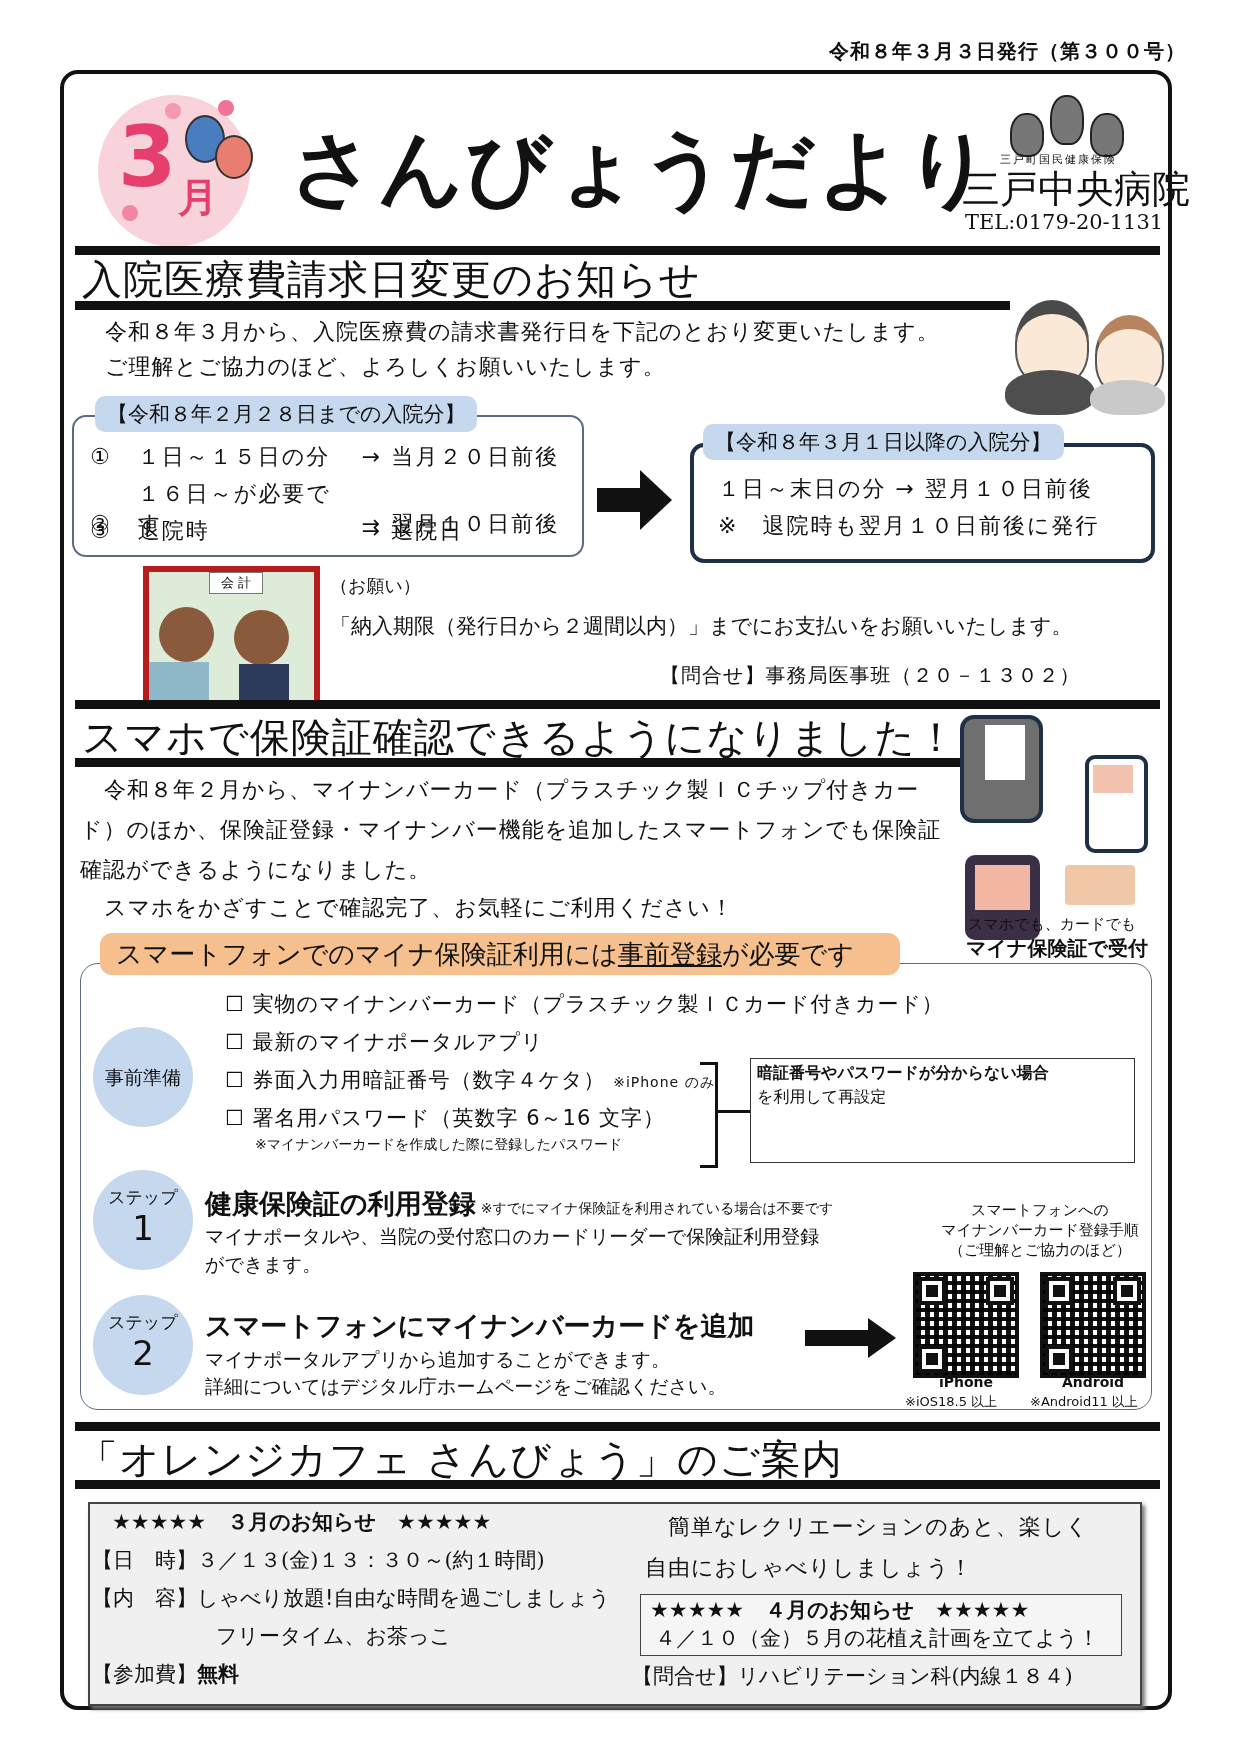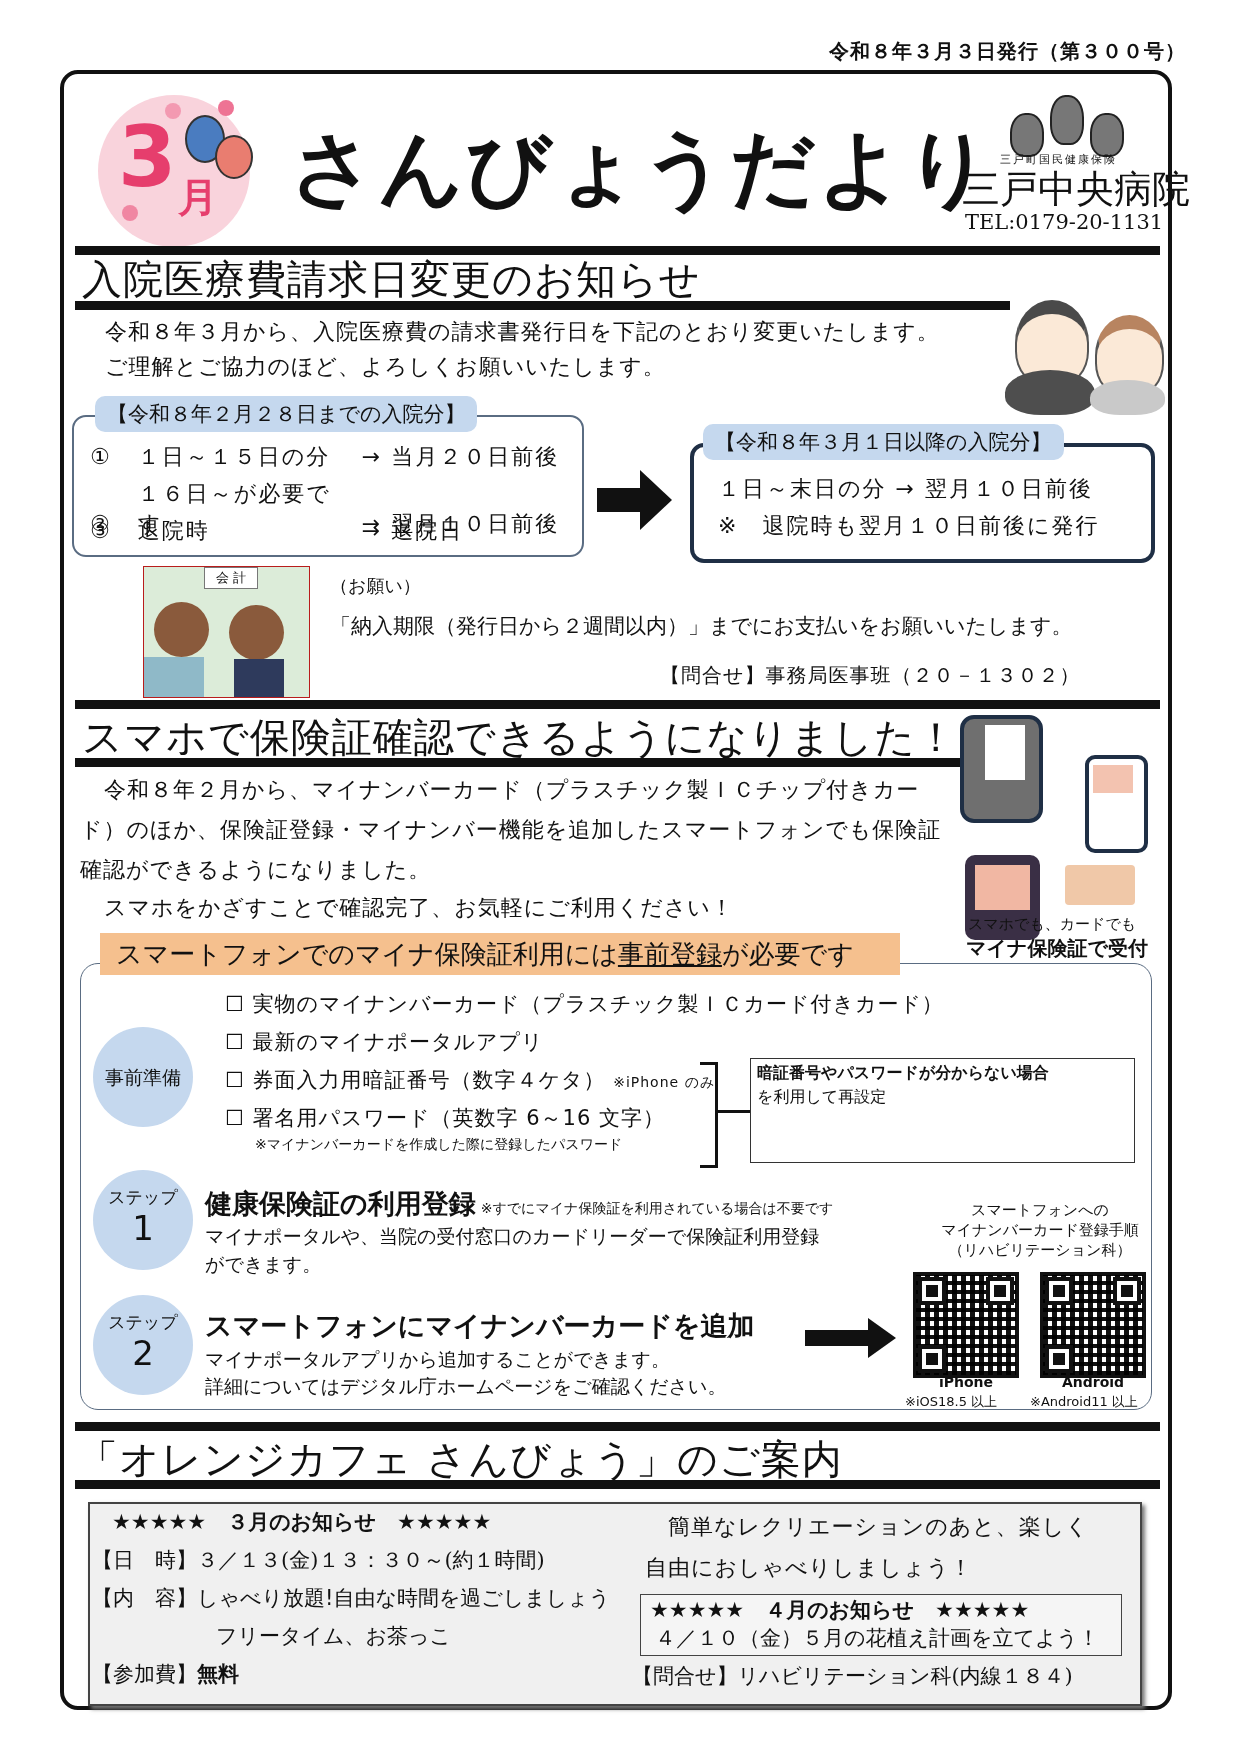--- a/index.html
+++ b/index.html
@@ -25,25 +25,25 @@
   .rule { left: 75px; width: 1085px; height: 9px; background: #111; }
   .rule-short { left: 75px; height: 9px; background: #111; }
   .sec-title { left: 82px; font-size: 40px; font-weight: normal; letter-spacing: 1px; }
   .body-text { font-size: 22px; line-height: 35px; letter-spacing: 1px; }
   .box { border: 2px solid #5a6c82; border-radius: 14px; box-sizing: border-box; background: #fff; }
   .box.dark { border: 4px solid #1f2f45; }
   .pill { background: #c5d8ee; border-radius: 10px; font-size: 21px; padding: 4px 12px; }
   .row { font-size: 22px; letter-spacing: 2px; }
   .people { left: 1005px; top: 285px; width: 170px; height: 130px; }
   .person { position: absolute; border-radius: 50% 50% 40% 40%; }
-  .counter-img { left: 143px; top: 566px; width: 165px; height: 130px; background: #dcecd9; border: 1px solid #b91c1c; }
+  .counter-img { left: 143px; top: 566px; width: 165px; height: 130px; background: #dcecd9; border: 6px solid #b91c1c; }
   .phone-illus { left: 960px; top: 710px; width: 200px; height: 230px; }
   .caption-small { left: 968px; top: 915px; font-size: 15px; }
   .caption-big { left: 966px; top: 935px; font-size: 20px; font-weight: bold; }
-  .orange-pill { left: 100px; top: 933px; width: 800px; height: 42px; background: #f5c08e; border-radius: 0; font-size: 26px; padding: 4px 16px; box-sizing: border-box; }
+  .orange-pill { left: 100px; top: 933px; width: 800px; height: 42px; background: #f5c08e; border-radius: 12px; font-size: 26px; padding: 4px 16px; box-sizing: border-box; }
   .prep-box { left: 80px; top: 963px; width: 1070px; height: 445px; border: 1.5px solid #5a6c82; border-radius: 18px; }
   .circle { width: 100px; height: 100px; border-radius: 50%; background: #c5d8ee; text-align: center; }
   .check-item { font-size: 21px; letter-spacing: 1px; }
   .note-small { font-size: 14px; }
   .help-box { left: 750px; top: 1058px; width: 385px; height: 105px; border: 1.5px solid #333; font-size: 16px; line-height: 24px; padding: 2px 6px; box-sizing: border-box; }
   .bracket { left: 700px; top: 1062px; width: 15px; height: 100px; border: 3px solid #111; border-left: none; }
   .bracket-line { left: 715px; top: 1110px; width: 35px; height: 3px; background: #111; }
   .step-title { font-size: 27px; font-weight: bold; }
   .step-desc { font-size: 19px; line-height: 28px; }
   .qr { width: 100px; height: 100px; border: 3px solid #111; background:
@@ -195,21 +195,21 @@
 <div class="abs step-title" style="left:205px;top:1308px">スマートフォンにマイナンバーカードを追加</div>
 <div class="abs step-desc" style="left:205px;top:1345px">マイナポータルアプリから追加することができます。</div>
 <div class="abs step-desc" style="left:205px;top:1372px">詳細についてはデジタル庁ホームページをご確認ください。</div>
 
 <div class="abs" style="left:805px;top:1330px;width:65px;height:16px;background:#111"></div>
 <div class="abs" style="left:868px;top:1318px;width:0;height:0;border-top:20px solid transparent;border-bottom:20px solid transparent;border-left:28px solid #111"></div>
 
 <div class="abs" style="left:920px;top:1200px;width:240px;text-align:center;font-size:15px;line-height:20px">
   <div>スマートフォンへの</div>
   <div>マイナンバーカード登録手順</div>
-  <div>（リハビリテーション科）</div>
+  <div>（ご理解とご協力のほど）</div>
 </div>
 <div class="abs qr" style="left:913px;top:1272px">
   <div class="qr-finder" style="left:2px;top:2px"></div>
   <div class="qr-finder" style="right:2px;top:2px"></div>
   <div class="qr-finder" style="left:2px;bottom:2px"></div>
 </div>
 <div class="abs qr" style="left:1040px;top:1272px">
   <div class="qr-finder" style="left:2px;top:2px"></div>
   <div class="qr-finder" style="right:2px;top:2px"></div>
   <div class="qr-finder" style="left:2px;bottom:2px"></div>

